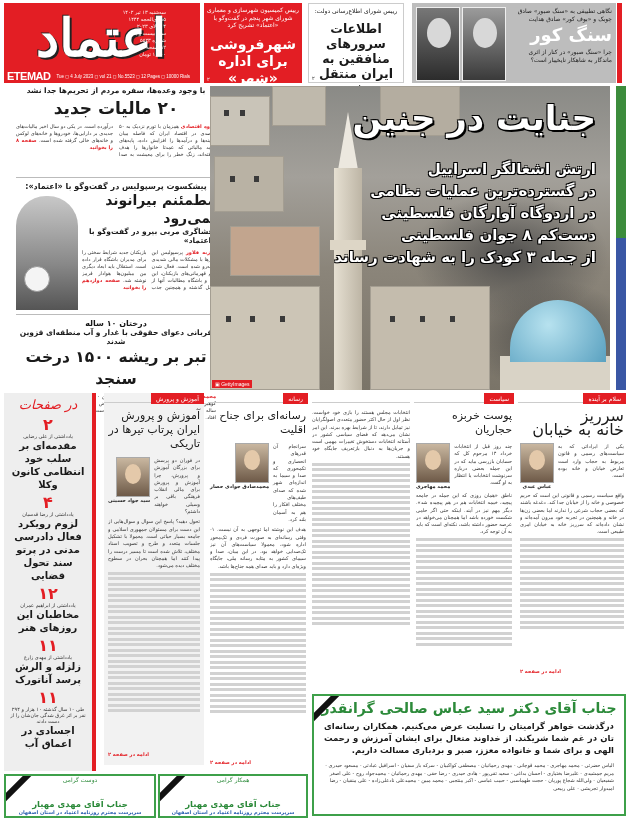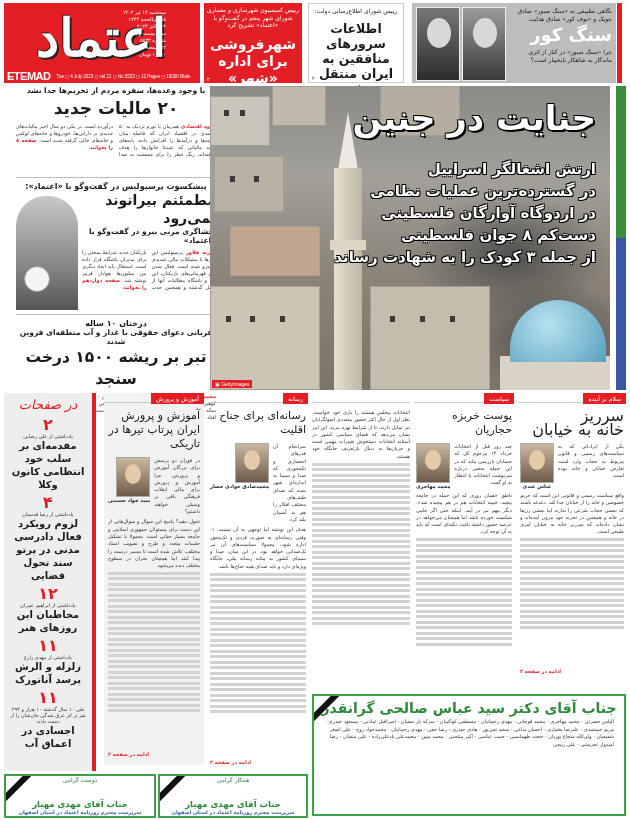--- a/index.html
+++ b/index.html
@@ -343,20 +343,21 @@
       <span>واقع سیاست رسمی و قانونی این است که حریم خصوصی و خانه را از خیابان جدا کند. دغدغه باشند که بعضی حجاب شرعی را ندارند اما بعضی زن‌ها در خانه و همچنین در تجربه خود بیرون آمده‌اند و نشان داده‌اند که سرریز خانه به خیابان امری طبیعی است.</span>
       <div class="filler-line"></div><div class="filler-line"></div><div class="filler-line"></div><div class="filler-line"></div><div class="filler-line"></div><div class="filler-line"></div><div class="filler-line"></div><div class="filler-line"></div><div class="filler-line"></div><div class="filler-line"></div><div class="filler-line"></div><div class="filler-line"></div><div class="filler-line"></div><div class="filler-line"></div><div class="filler-line"></div><div class="filler-line"></div><div class="filler-line"></div>
     </div>
     <div class="continue" style="text-align:left;">ادامه در صفحه ۲</div>
   </div>
 </div>
 
 <div id="cond-big" class="condolence" style="left:312px; top:694px; width:314px; height:122px;">
   <div class="ribbon"></div>
   <div class="cond-title">جناب آقای دکتر سید عباس صالحی گرانقدر</div>
+  <div class="cond-body">درگذشت خواهر گرامیتان را تسلیت عرض می‌کنیم. همکاران رسانه‌ای تان در غم شما شریکند. از خداوند متعال برای ایشان آمرزش و رحمت الهی و برای شما و خانواده معزز، صبر و بردباری مسالت داریم.</div>
   <div class="names">الیاس حضرتی - محمد مهاجری - محمد قوچانی - مهدی رحمانیان - مصطفی کواکبیان - سرکه بار سفیان - اسرافیل عبادتی - مسعود حیدری - مریم جمشیدی - علیرضا بختیاری - احسان بداغی - سعید تقی‌پور - هادی حیدری - رضا حقی - مهدی رحمانیان - محمدجواد روح - علی اصغر شفیعیان - ولی‌الله شجاع پوریان - حجت طهماسبی - حبیب عباسی - اکبر منتجبی - محمد مبین - محمدعلی نادعلی‌زاده - علی منقیان - رضا امیدوار تجریشی - علی ربیعی</div>
 </div>
 
 <div class="condolence" style="left:4px; top:774px; width:152px; height:44px;">
   <div class="ribbon"></div>
   <div class="cond-kicker">دوست گرامی</div>
   <div class="cond-title" style="font-size:8.5px">جناب آقای مهدی مهیار</div>
   <div class="cond-sub" style="font-size:5px">سرپرست محترم روزنامه اعتماد در استان اصفهان</div>
 </div>
 <div class="condolence" style="left:158px; top:774px; width:150px; height:44px;">

